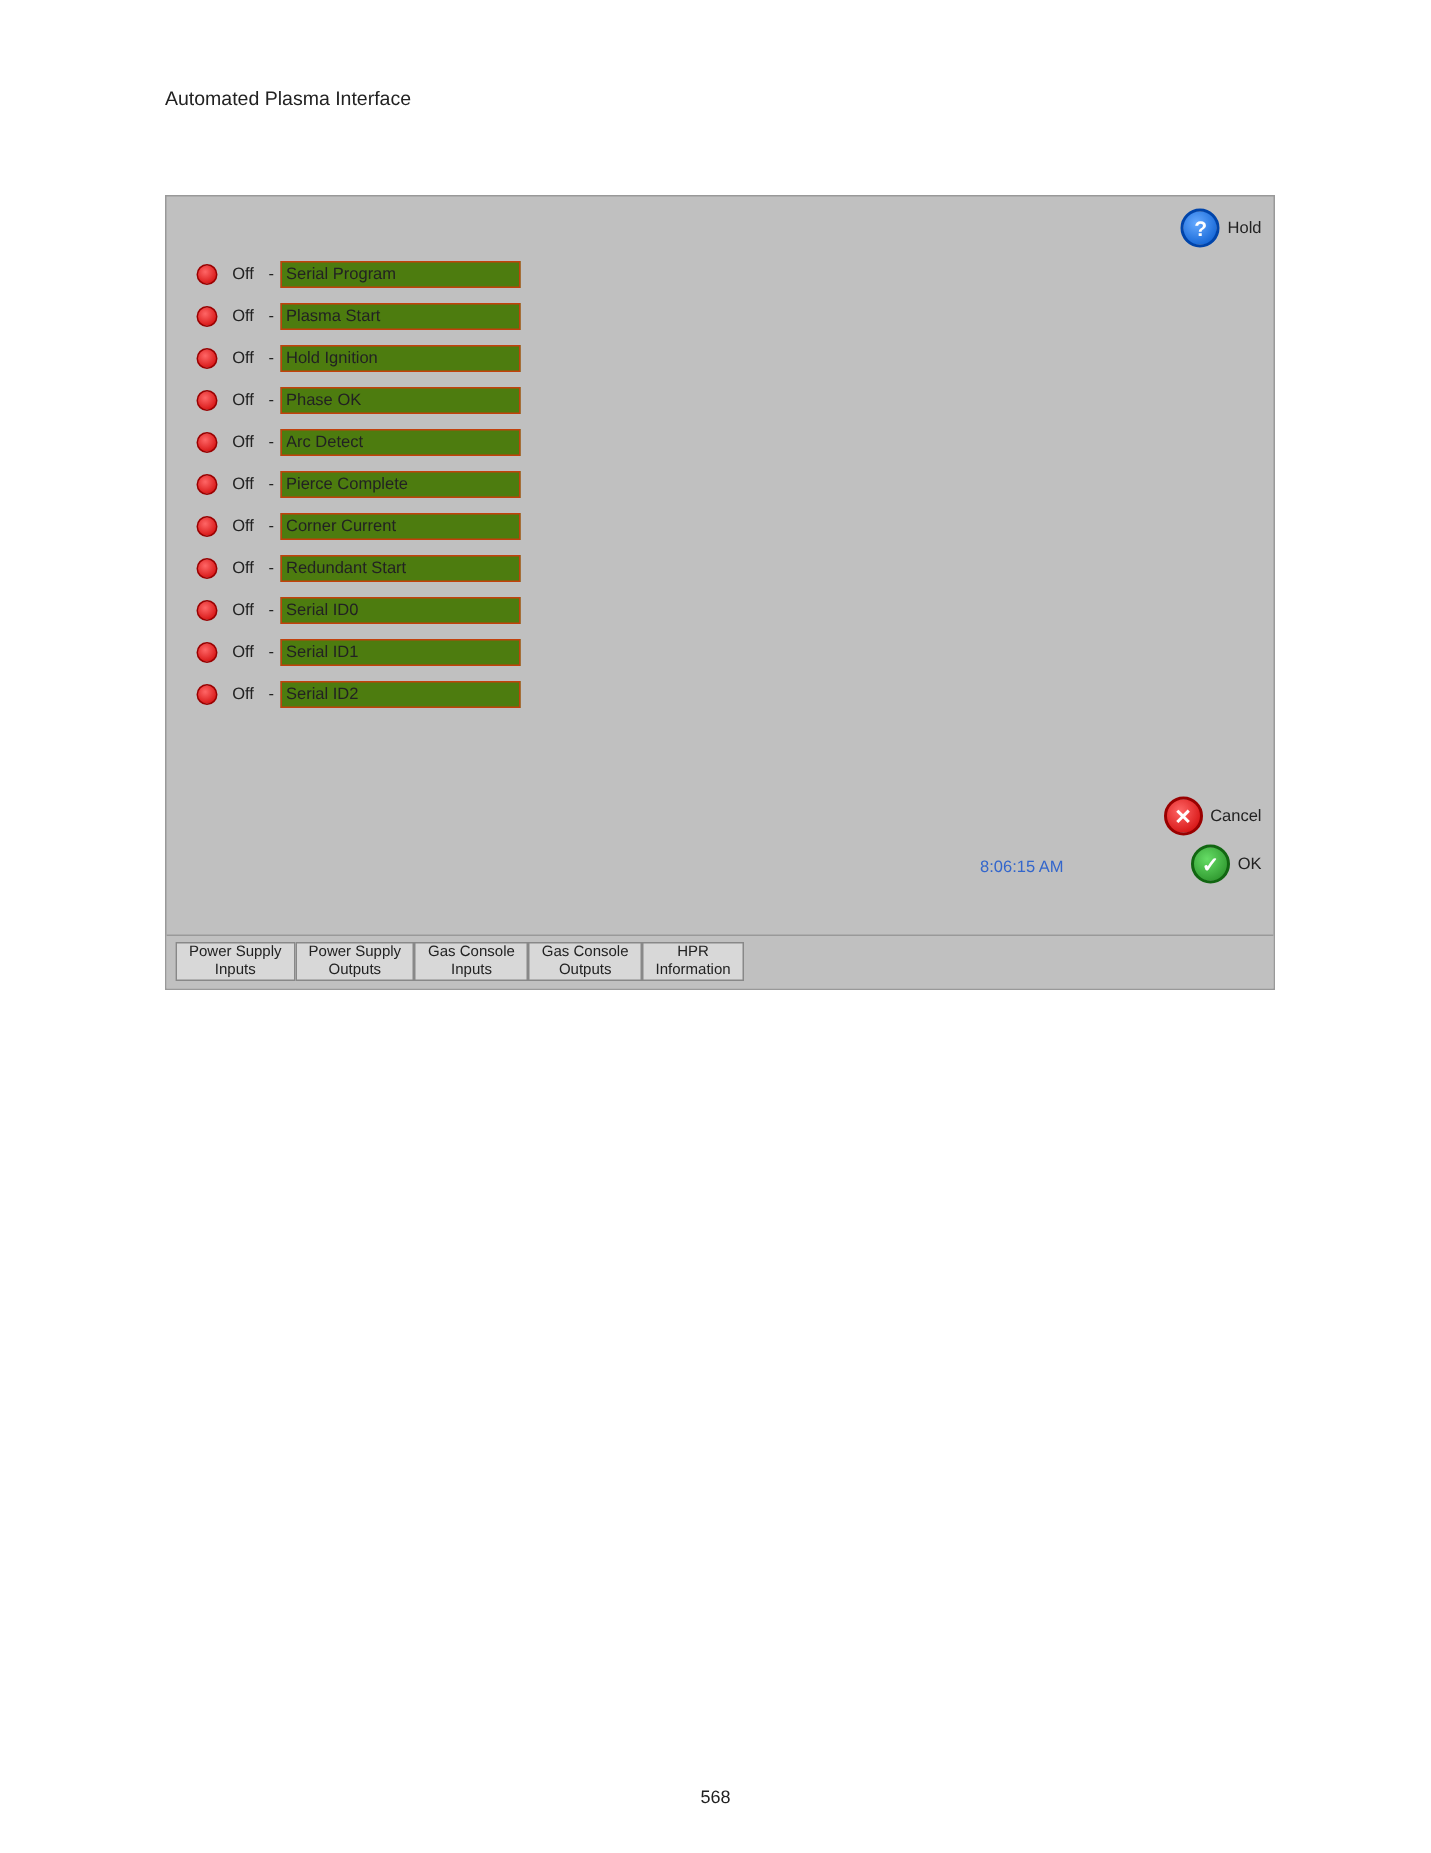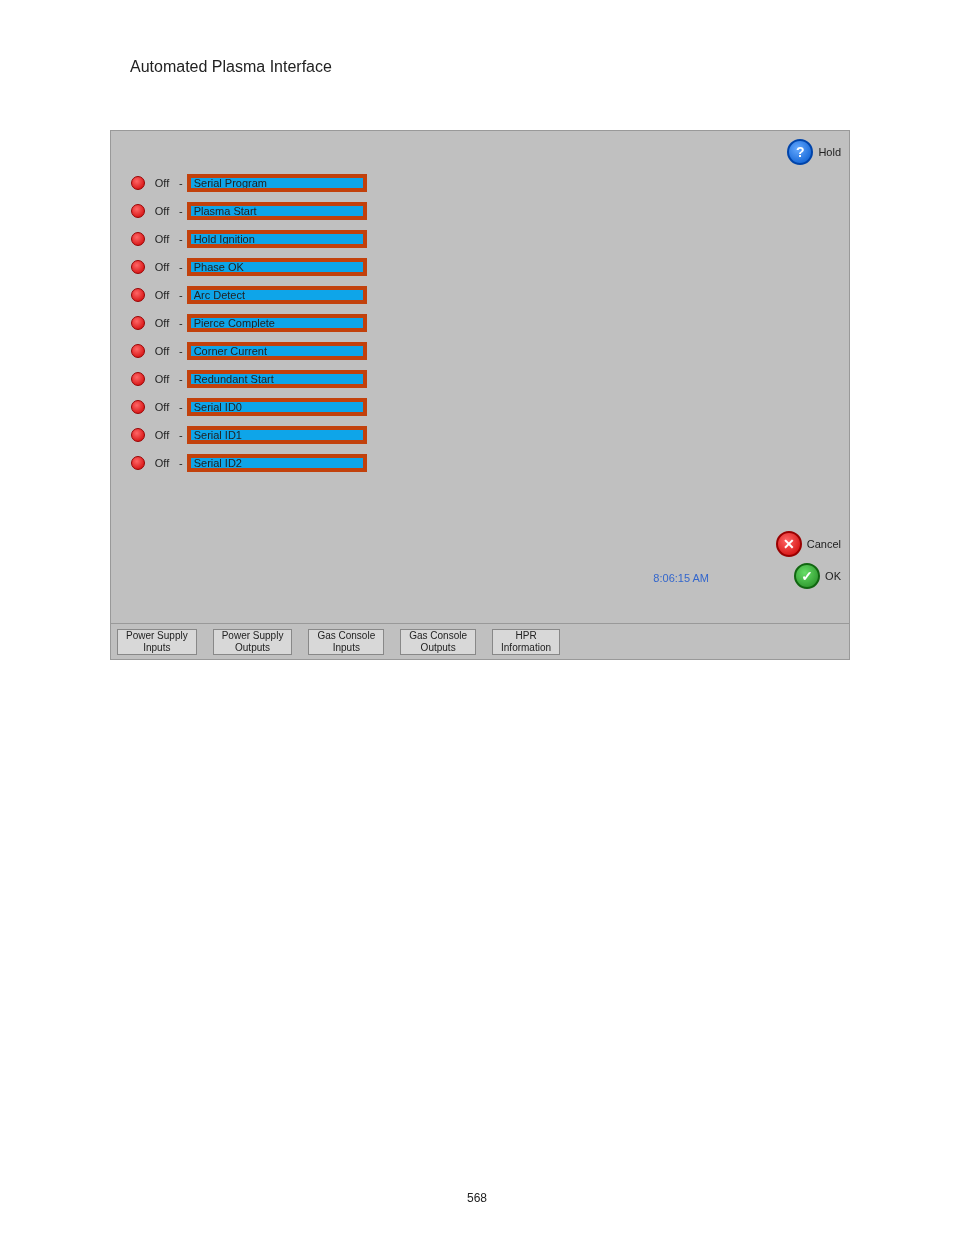--- a/index.html
+++ b/index.html
@@ -8,23 +8,22 @@
       font-family: Arial, sans-serif;
       font-size: 12px;
       width: 954px;
       min-height: 1235px;
     }
 
     .page-title {
       position: absolute;
       top: 58px;
       left: 110px;
-      font-size: 16px;
-      color: #222;
-      margin-left: 20px;
+      font-size: 13px;
+      color: #222;
     }
 
     .main-panel {
       position: absolute;
       top: 130px;
       left: 110px;
       width: 740px;
       height: 530px;
       background: #c0c0c0;
       border: 1px solid #999;
@@ -91,24 +90,24 @@
     }
 
     .dash {
       font-size: 11px;
       color: #222;
       margin-right: 4px;
       flex-shrink: 0;
     }
 
     .input-field {
-      background: #0ea5e9;
-      border: 4px solid #c2410c;
+      background: #4d7c0f;
+      border: 1px solid #c2410c;
       height: 18px;
-      width: 180px;
+      width: 160px;
       font-size: 11px;
       padding: 0 3px;
       color: #222;
     }
 
     .bottom-right-buttons {
       position: absolute;
       bottom: 70px;
       right: 8px;
       display: flex;
@@ -162,23 +161,22 @@
 
     .tab-bar {
       position: absolute;
       bottom: 0;
       left: 0;
       width: 100%;
       height: 36px;
       background: #c0c0c0;
       border-top: 1px solid #999;
       display: flex;
-      align-items: center;
       padding: 4px 6px;
-      gap: 16px;
+      gap: 0;
     }
 
     .tab-btn {
       background: #d8d8d8;
       border: 1px solid #888;
       padding: 3px 8px;
       font-size: 10px;
       color: #222;
       cursor: pointer;
       text-align: center;

